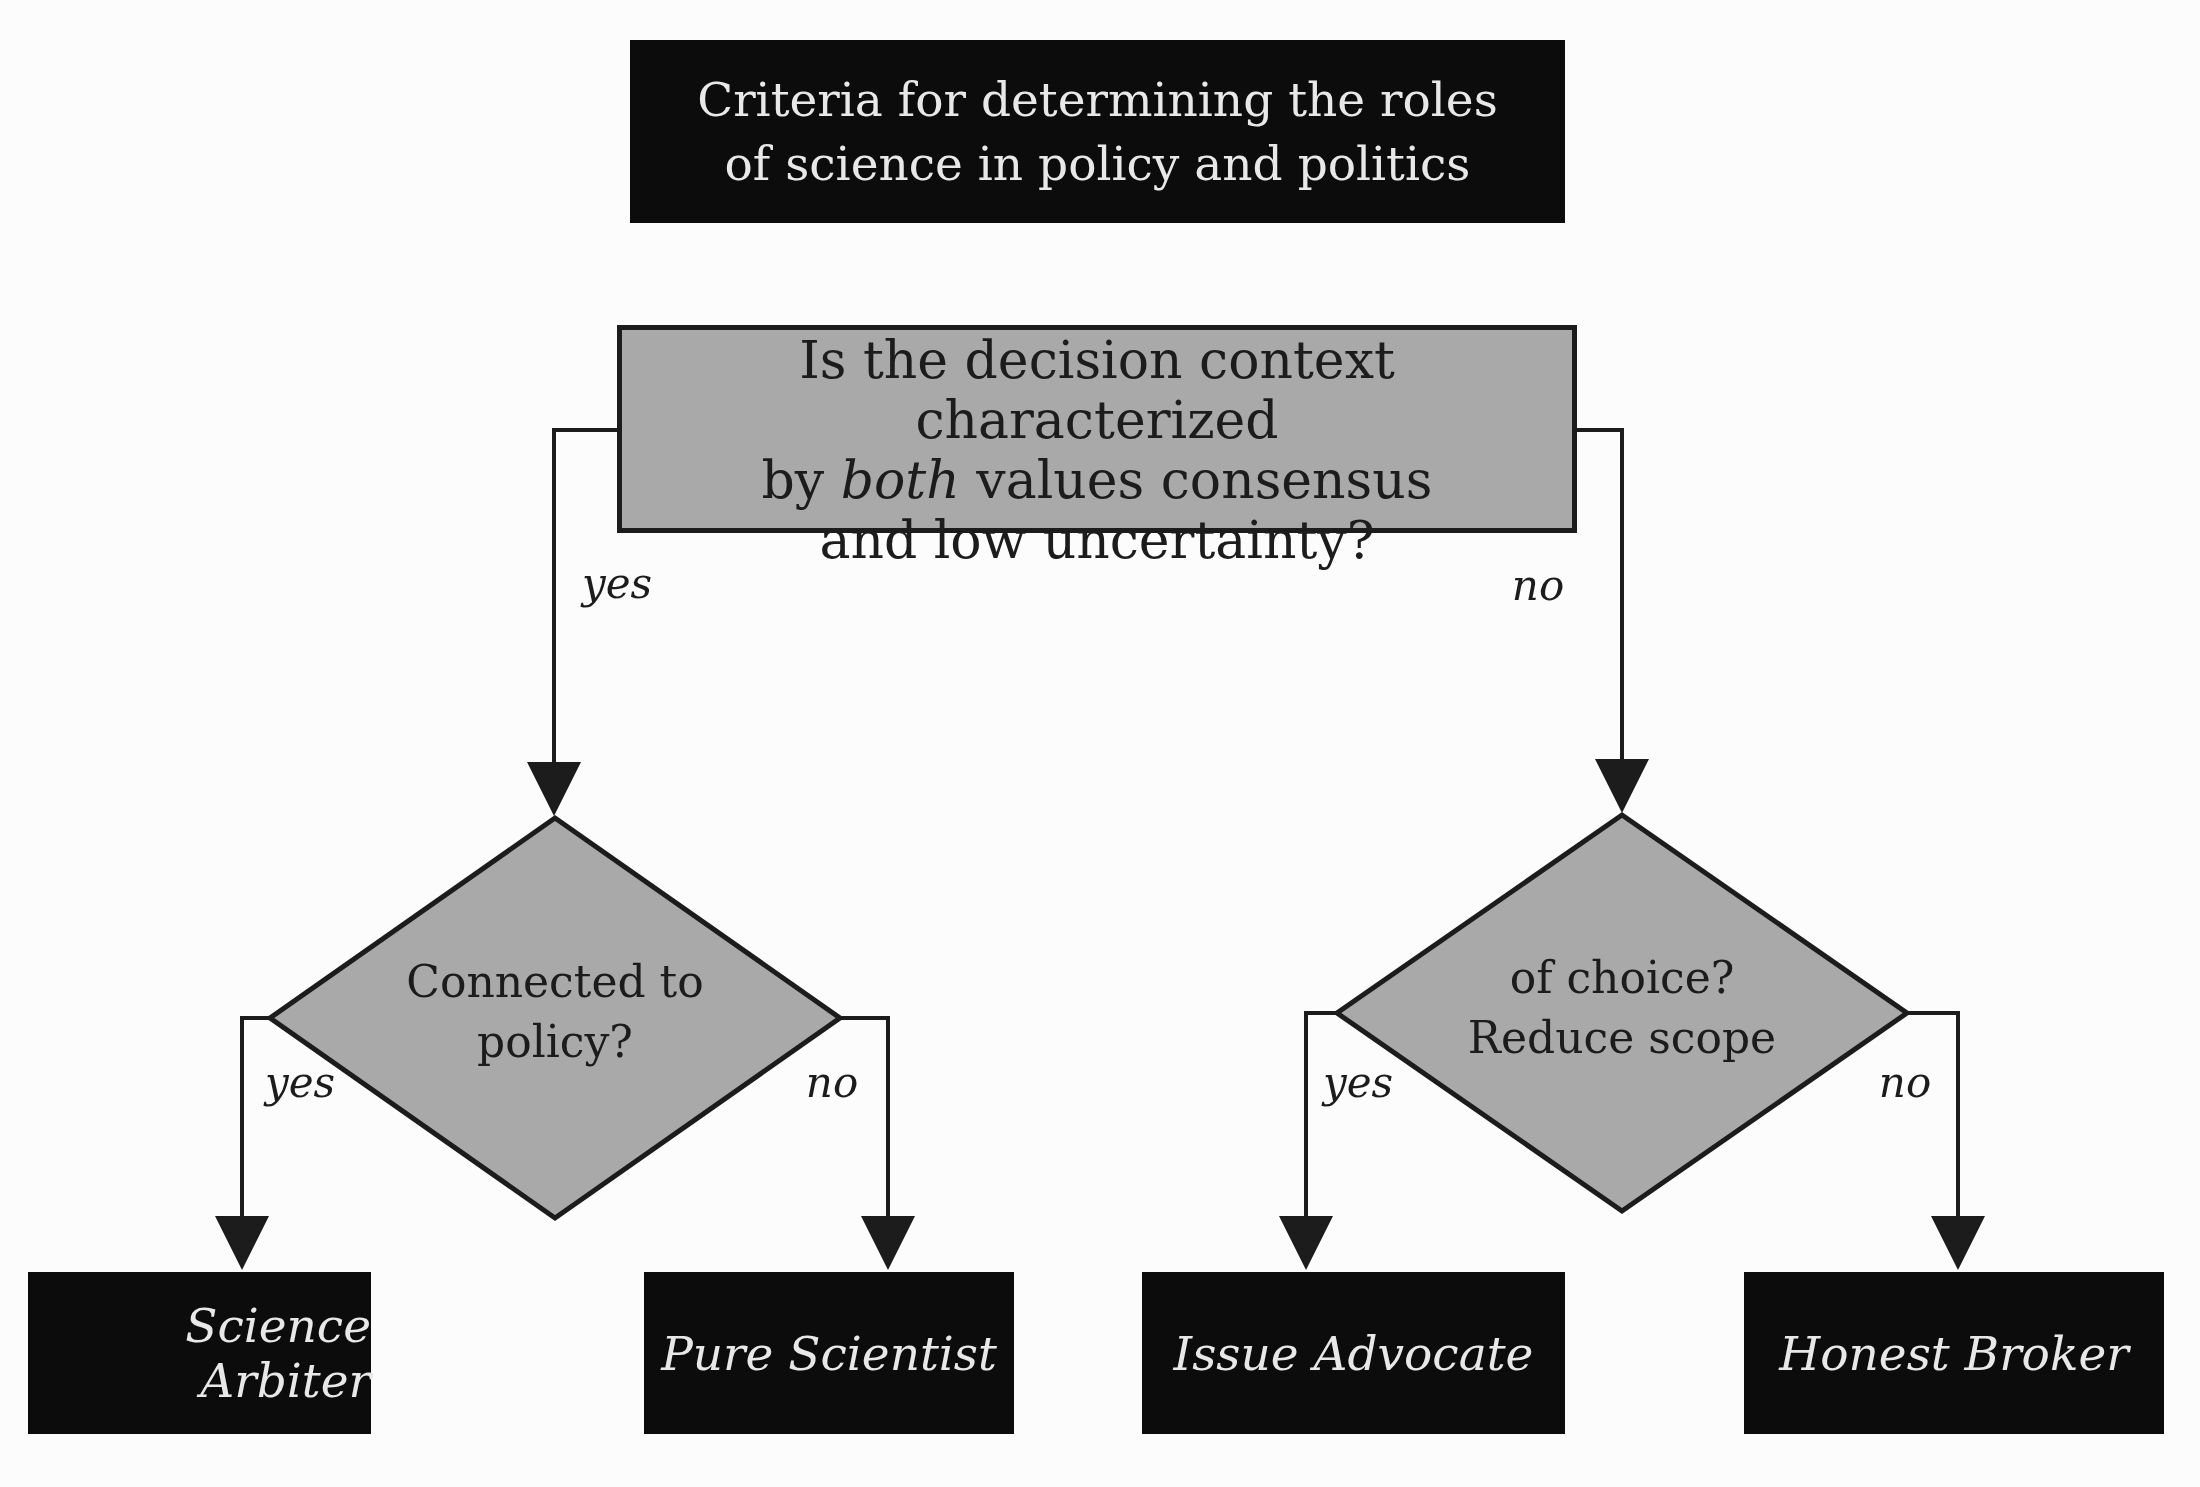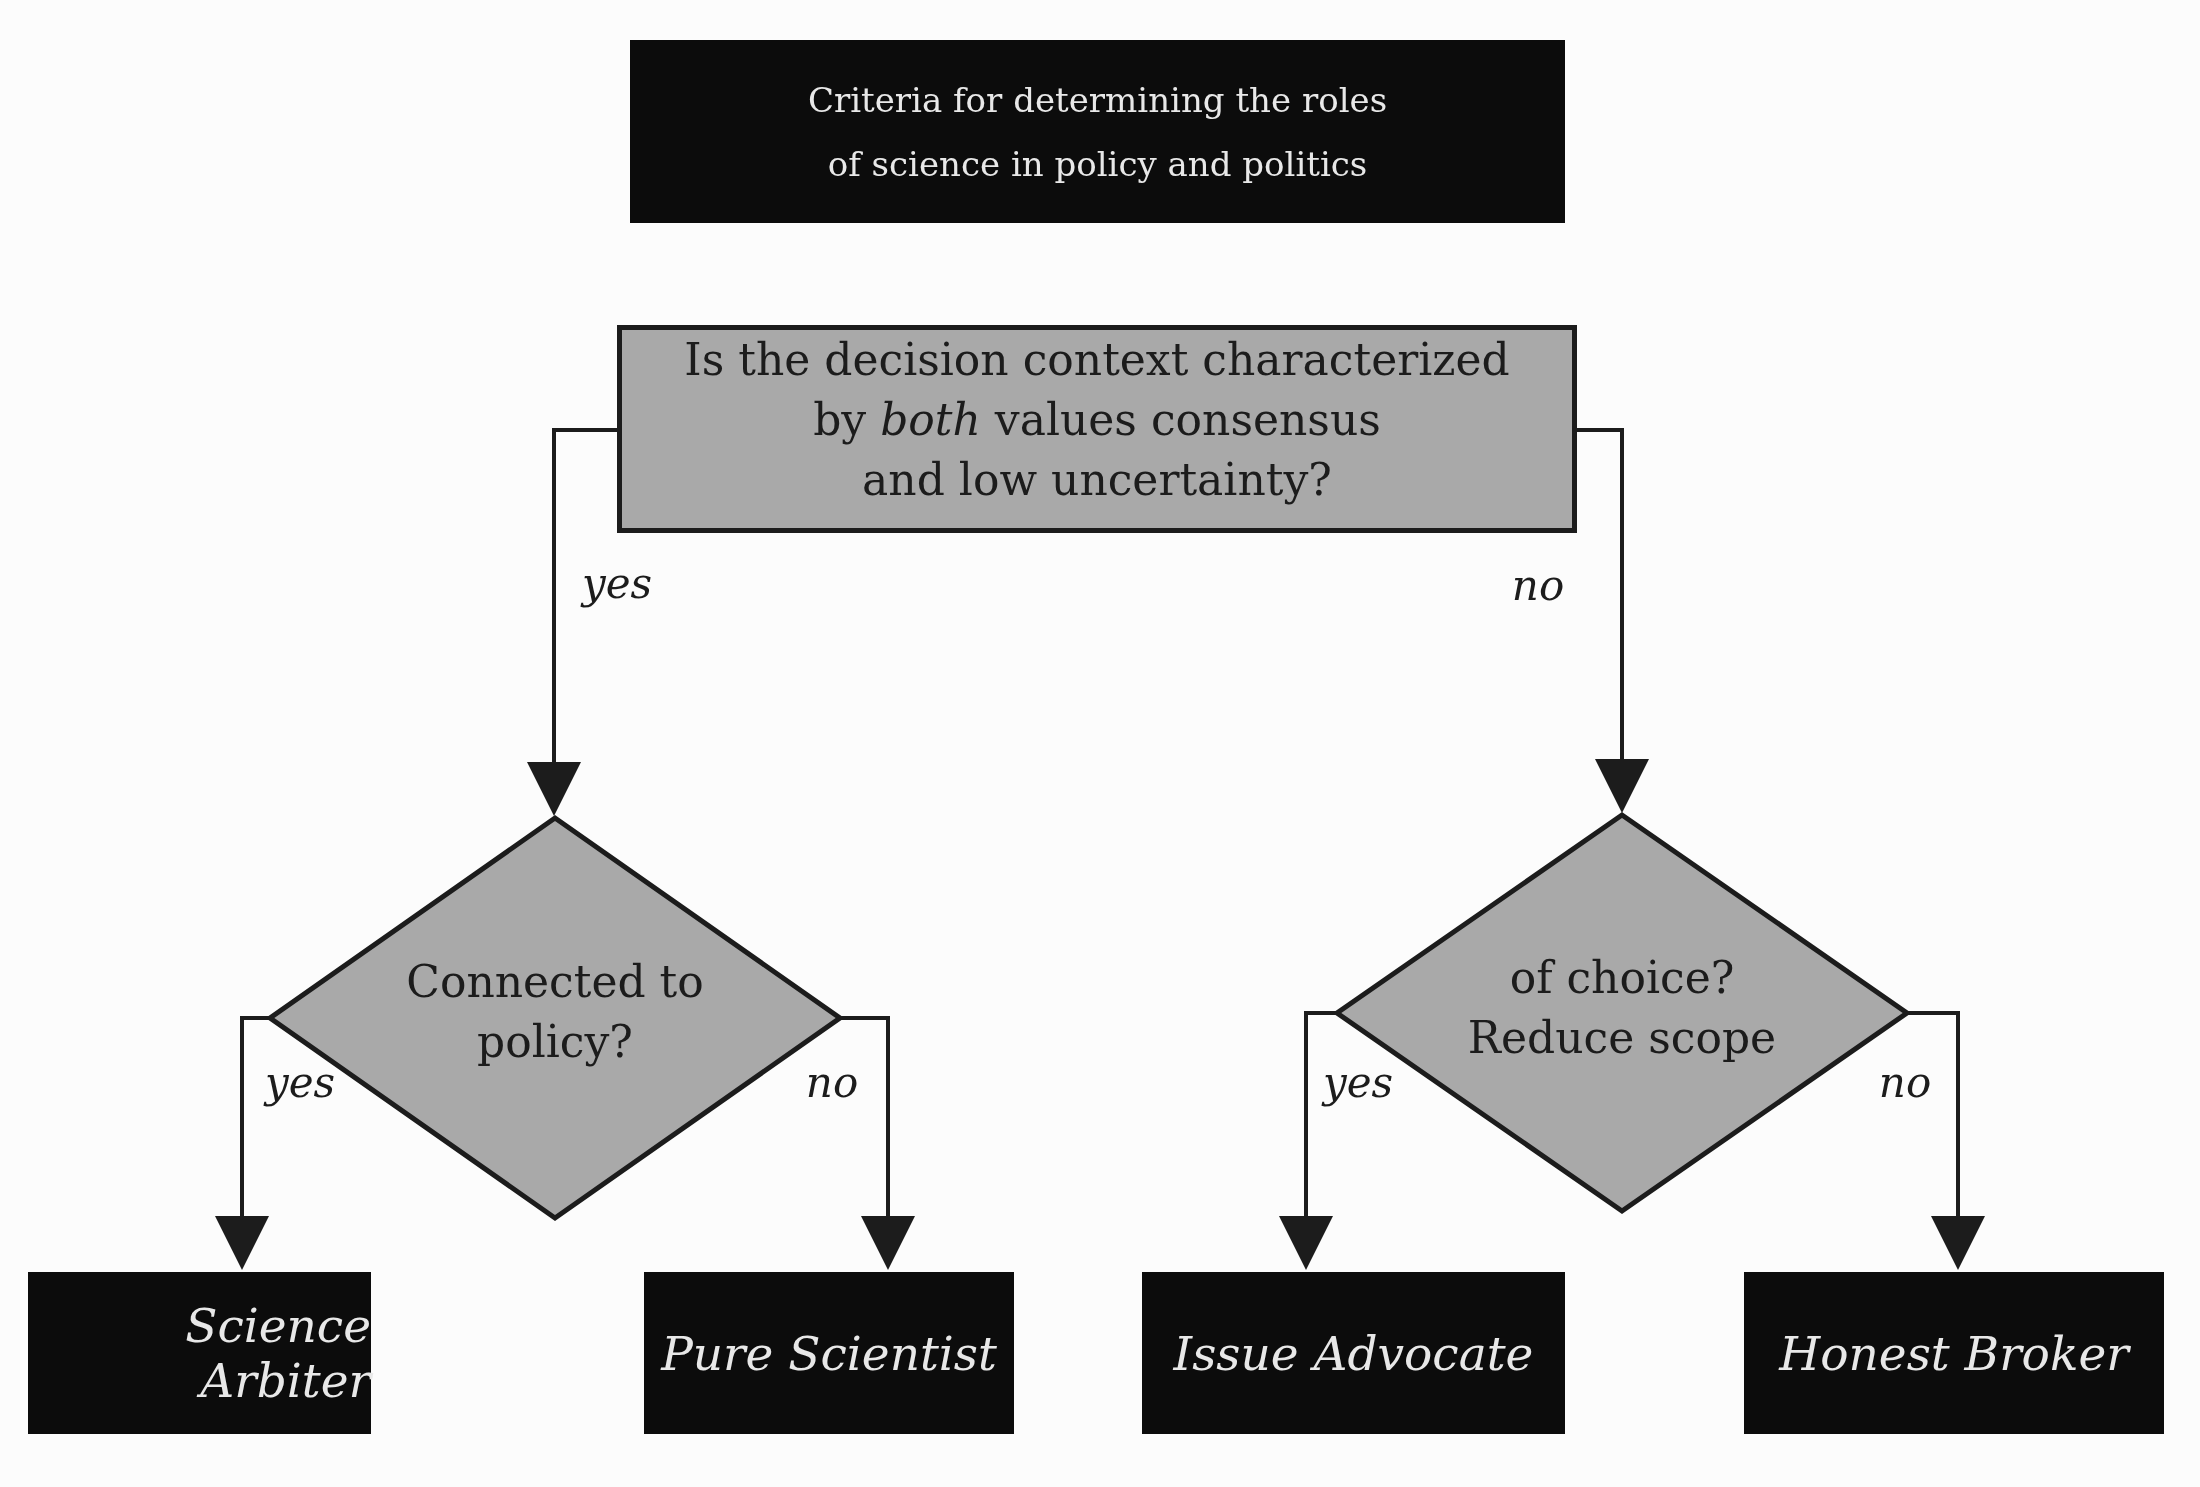--- a/index.html
+++ b/index.html
@@ -22,29 +22,29 @@
   .edge{fill:none;stroke:var(--line);stroke-width:4;}
   .arrow{fill:var(--line);stroke:none;}
   .diamond{fill:var(--node-gray);stroke:var(--line);stroke-width:5;}
 
   .node{position:absolute;box-sizing:border-box;}
   .title-node{
     left:630px;top:40px;width:935px;height:183px;
     background:var(--node-black);
     color:var(--text-light);
     display:flex;flex-direction:column;justify-content:center;
-    text-align:center;font-size:34px;line-height:64px;
+    text-align:center;font-size:47px;line-height:64px;
   }
   .question-node{
     left:617px;top:325px;width:960px;height:208px;
     background:var(--node-gray);
     border:5px solid var(--line);
     color:var(--text-dark);
-    display:flex;flex-direction:column;justify-content:flex-start;
-    text-align:center;font-size:44px;line-height:60px;
+    display:flex;flex-direction:column;justify-content:space-between;
+    text-align:center;font-size:52px;line-height:60px;
   }
   .question-node .it{font-style:italic;}
   .diamond-label{
     position:absolute;width:620px;
     transform:translate(-50%,-50%);
     text-align:center;color:var(--text-dark);
     font-size:44px;line-height:60px;
     pointer-events:none;
   }
   .edge-label{

